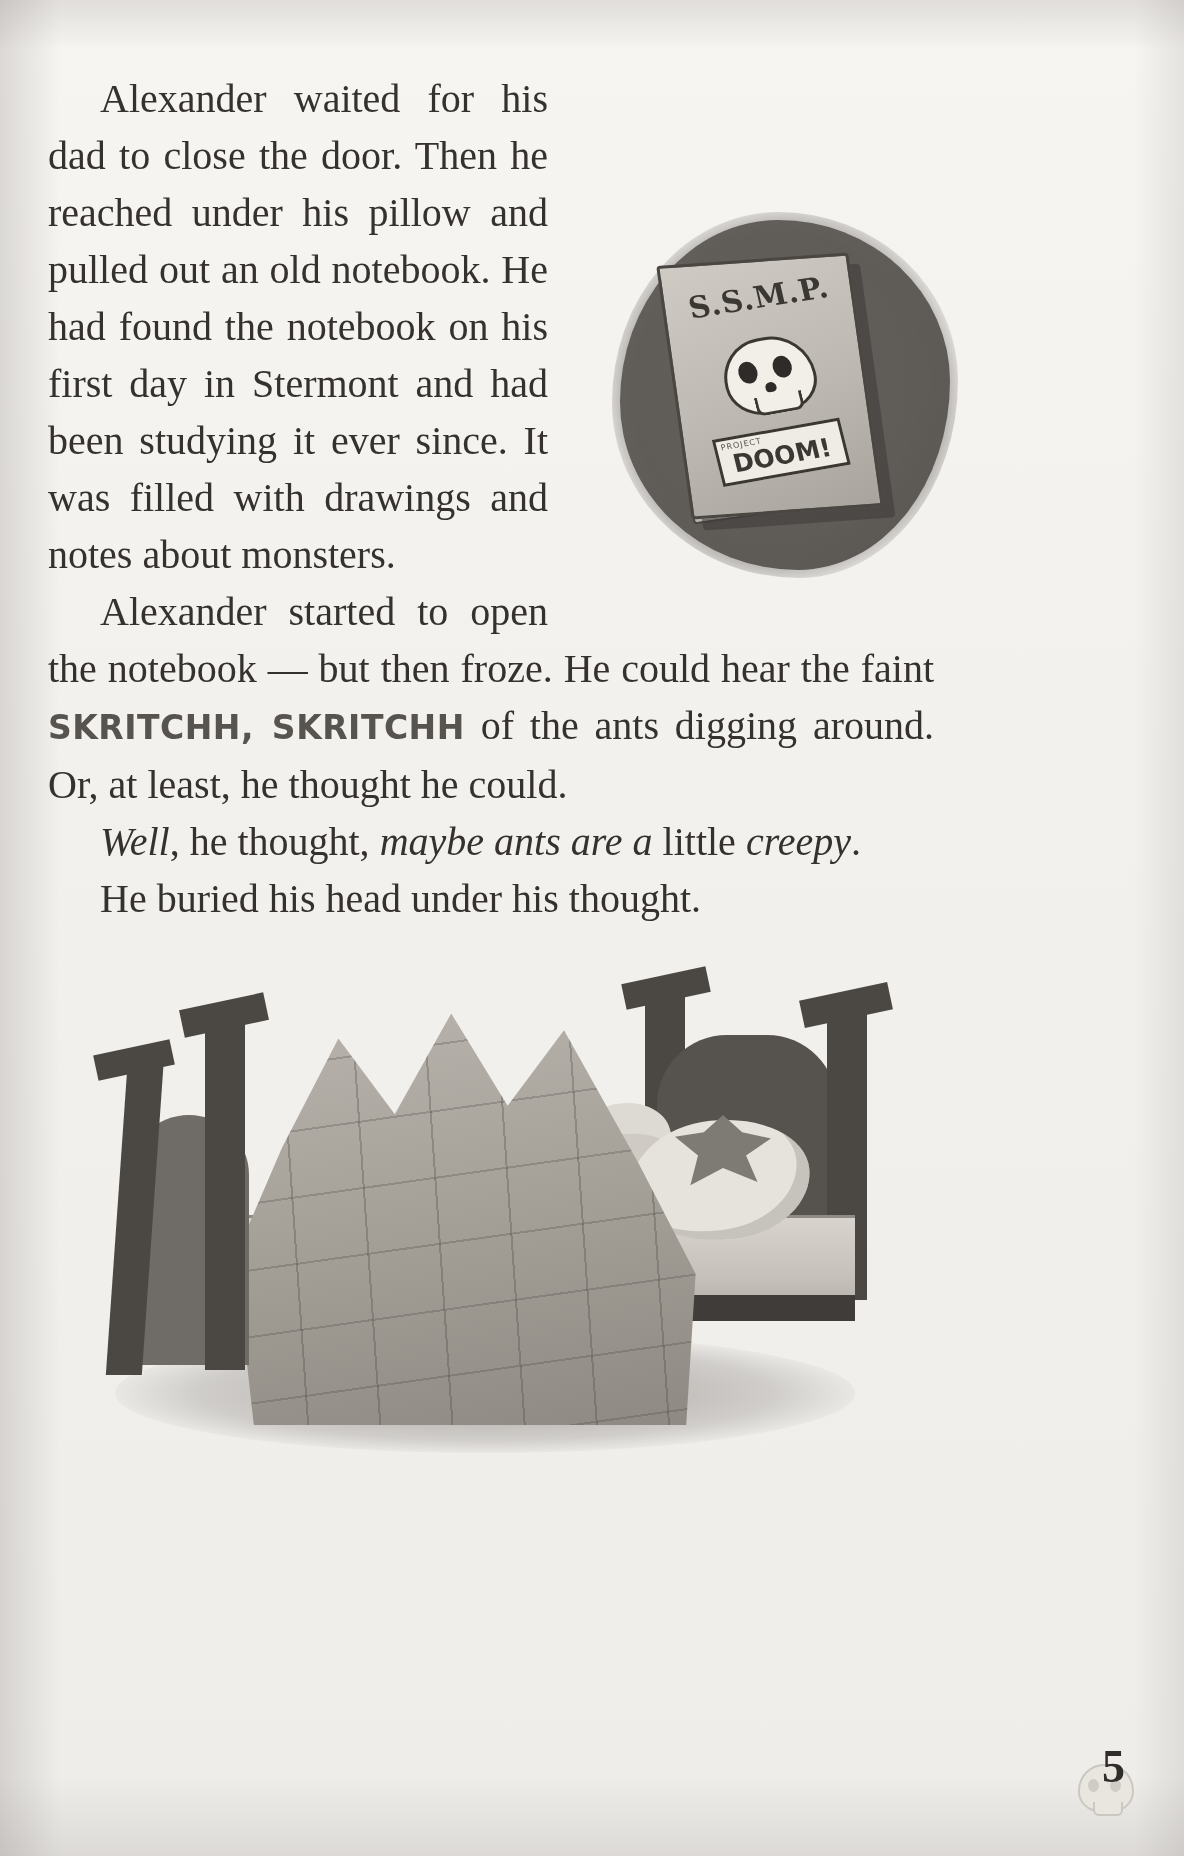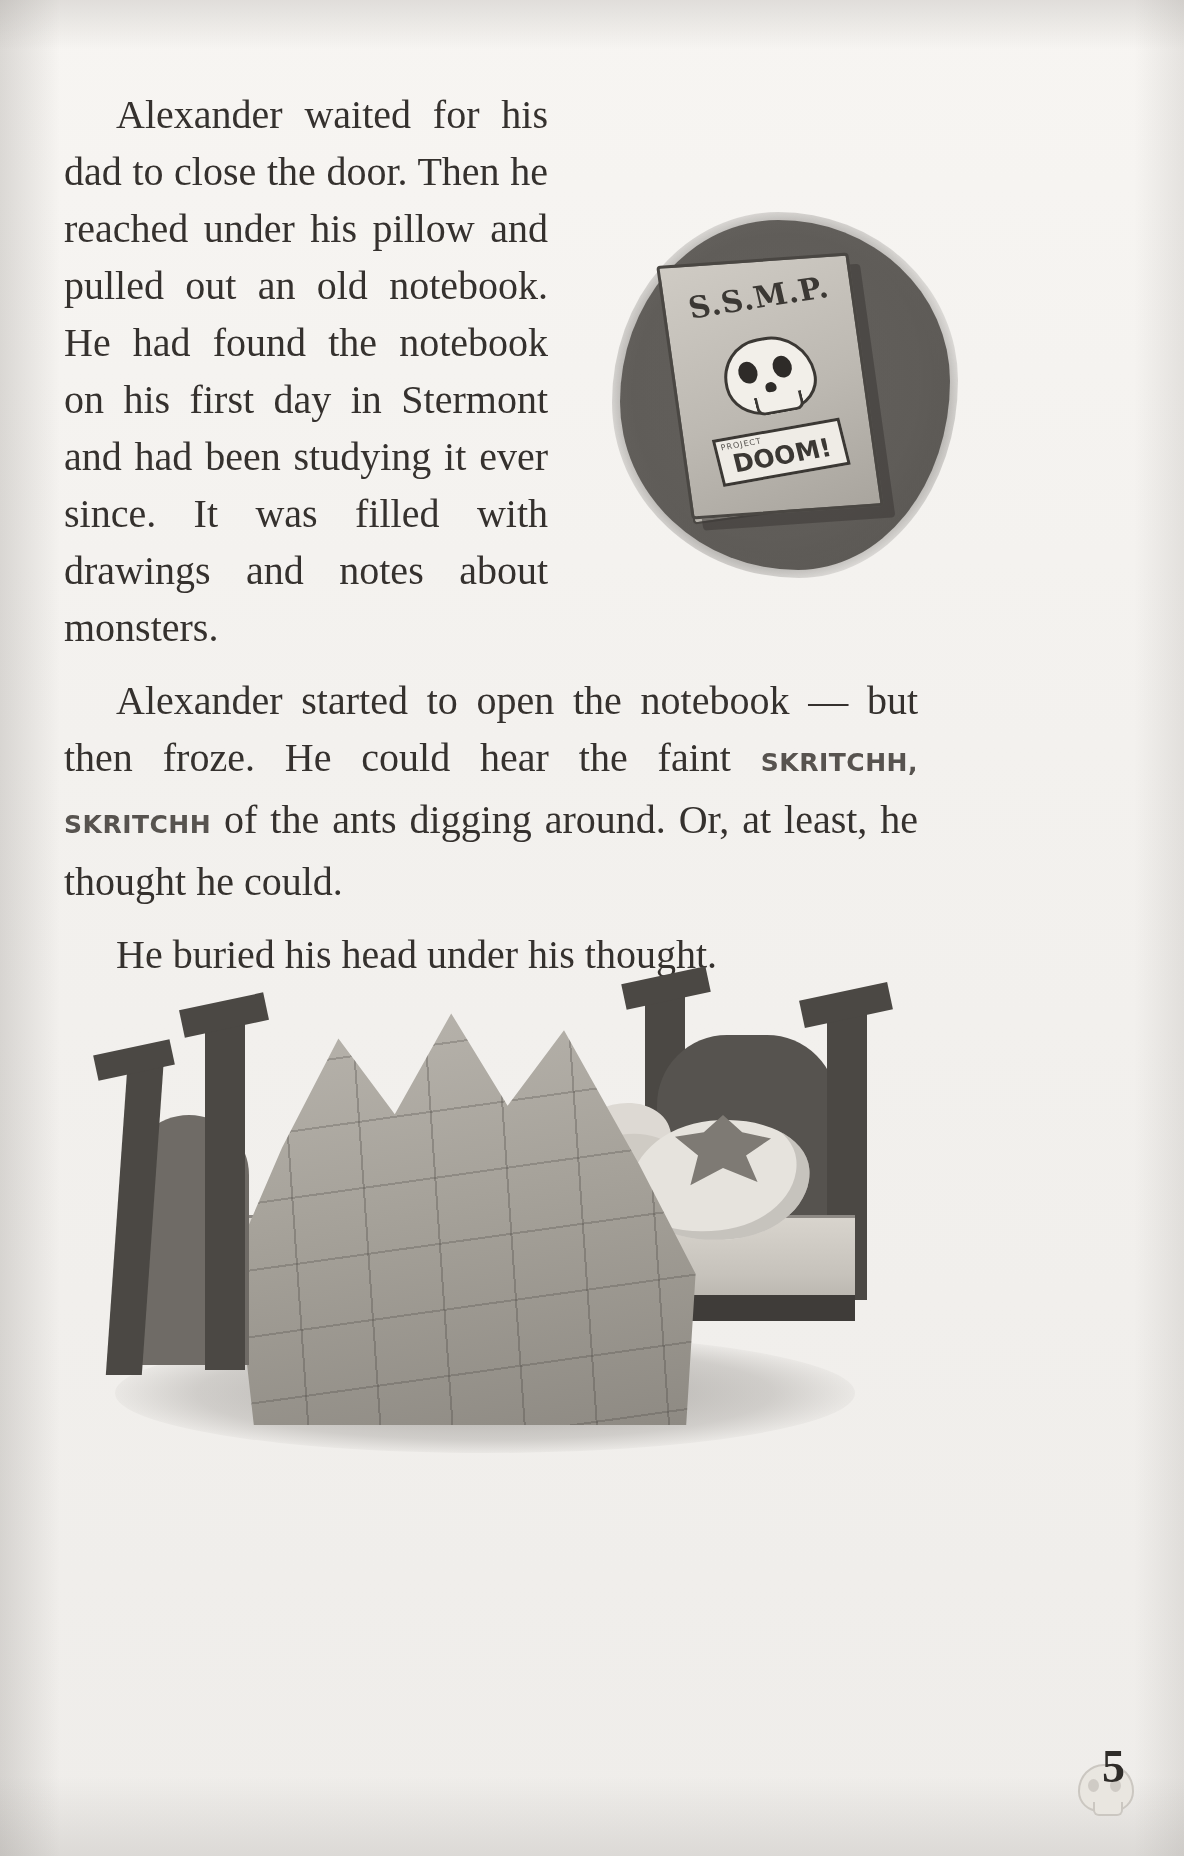--- a/index.html
+++ b/index.html
@@ -57,28 +57,28 @@
     top: 70px;
     width: 886px;
     color: #35312e;
     font-size: 40px;
     line-height: 57px;
     text-align: justify;
     text-justify: inter-word;
   }
 
   .para {
-    margin: 16px;
+    margin: 0;
     text-indent: 52px;
   }
 
   .skritch {
     font-family: "DejaVu Sans", sans-serif;
     font-weight: bold;
-    font-size: 25px;
+    font-size: 33px;
     letter-spacing: 0.5px;
     color: #57534f;
   }
 
   .ital { font-style: italic; }
 
   
   .wrap-notebook {
     float: right;
     width: 372px;
@@ -397,20 +397,21 @@
     </div>
   </div>
 
   <div class="text-block">
     <div class="wrap-notebook"></div>
 
     <p class="para">Alexander waited for his dad to close the door. Then he reached under his pillow and pulled out an old notebook. He had found the notebook on his first day in Stermont and had been studying it ever since. It was filled with drawings and notes about monsters.</p>
 
     <p class="para"><span>Alexander started to open the notebook — but then froze. He could hear the faint </span><span class="skritch">SKRITCHH, SKRITCHH</span><span> of the ants digging around. Or, at least, he thought he could.</span></p>
 
+    <p class="para"><span class="ital">Well</span><span>, he thought, </span><span class="ital">maybe ants are a</span><span> little </span><span class="ital">creepy</span><span>.</span></p>
 
     <p class="para">He buried his head under his thought.</p>
   </div>
 
   <div class="bed-art">
     <div class="bed-shadow"></div>
 
     <div class="post post-bl"></div>
     <div class="post-cap cap-bl"></div>
     <div class="headboard-back"></div>

